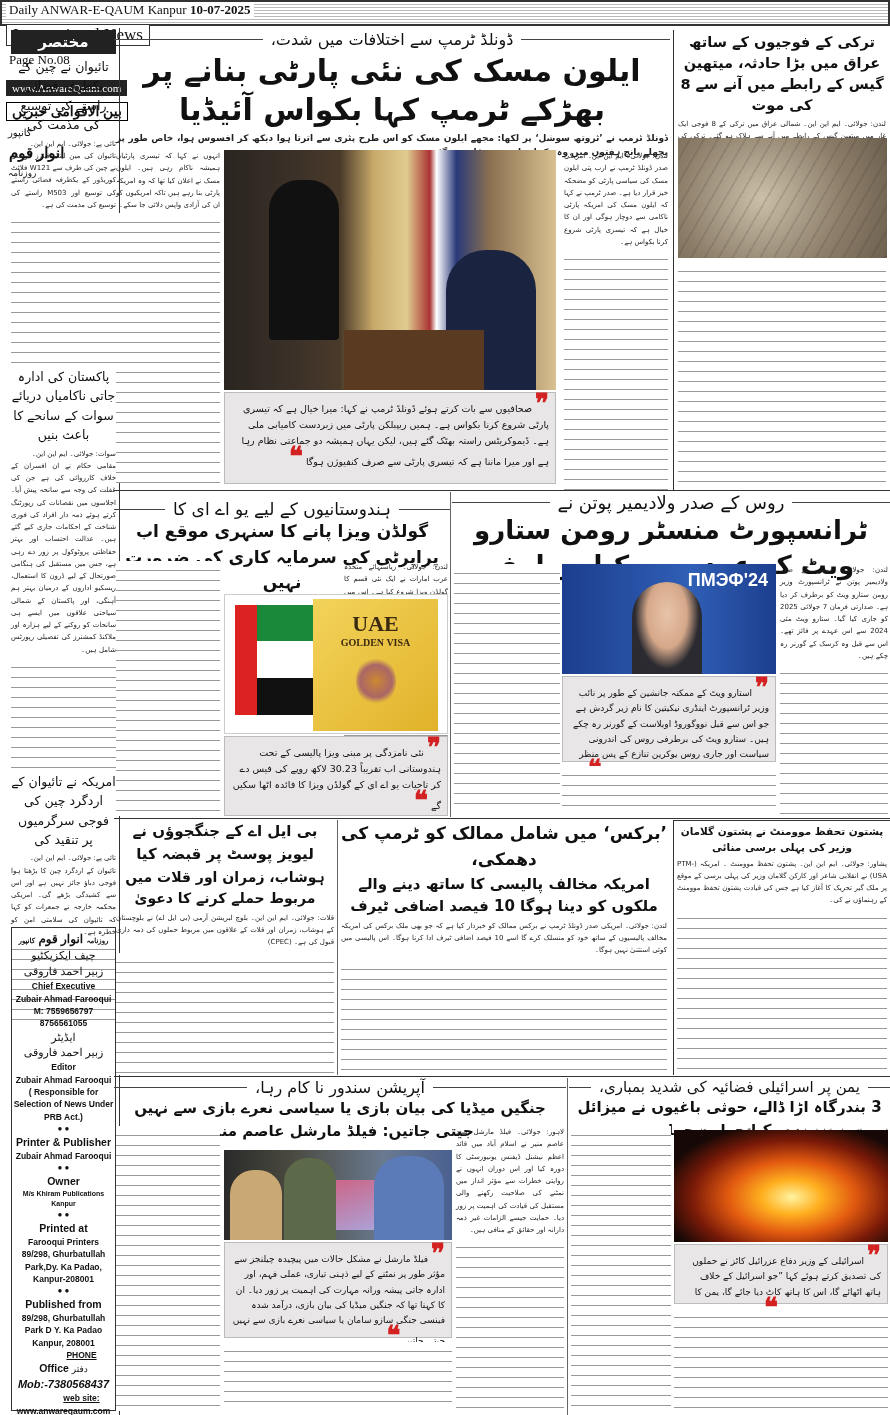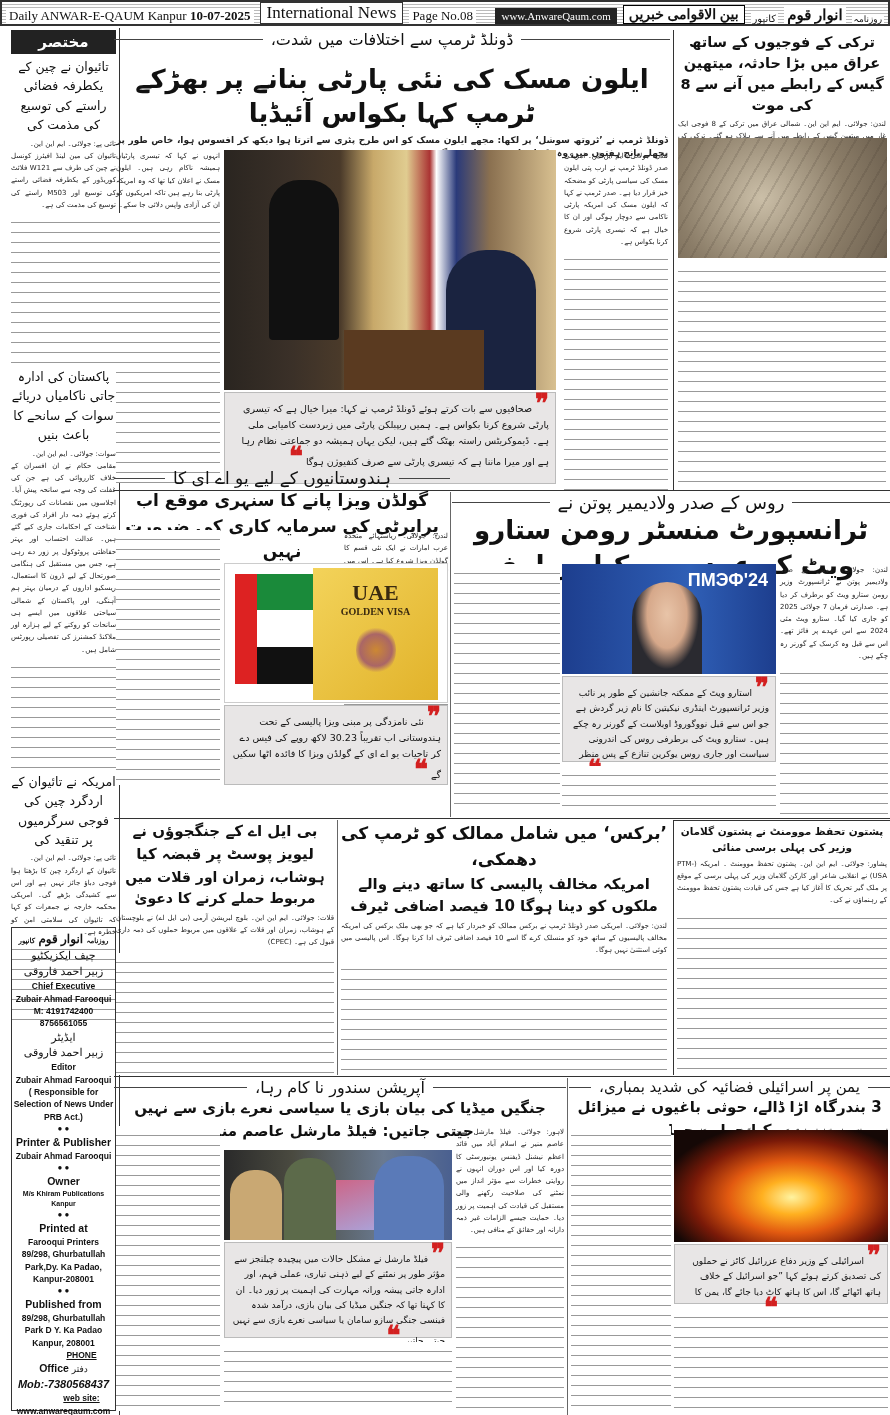--- a/index.html
+++ b/index.html
@@ -1,17 +1,17 @@
 <!DOCTYPE html>
 <html><head>
 <meta charset="utf-8">
 <style>
   * { box-sizing: border-box; margin: 0; padding: 0; }
   body { width: 890px; height: 1415px; background: #fff; font-family: "DejaVu Sans", sans-serif; position: relative; overflow: hidden; color: #111; }
-  .masthead { position: absolute; left: 0; top: 0; width: 890px; height: 26px; background: repeating-linear-gradient(#fff 0, #fff 2px, #bbb 2px, #bbb 3px); border: 2px solid #333; display: flex; align-items: flex-end; padding: 0 4px; gap: 6px; font-family: "Liberation Serif", serif; }
+  .masthead { position: absolute; left: 0; top: 0; width: 890px; height: 26px; background: repeating-linear-gradient(#fff 0, #fff 2px, #bbb 2px, #bbb 3px); border: 2px solid #333; display: flex; align-items: flex-start; padding: 0 4px; gap: 6px; font-family: "Liberation Serif", serif; flex-direction: column; }
   .mh-daily { font-size: 13px; background: #fff; padding: 0 3px; }
   .mh-daily b { font-weight: bold; }
   .mh-section { font-size: 17px; border: 1px solid #333; background: #fff; padding: 0 6px; }
   .mh-page { font-size: 13px; background: #fff; padding: 0 3px; }
   .mh-web { font-size: 11px; background: #222; color: #fff; padding: 2px 6px; }
   .mh-urdu-sec { font-size: 14px; font-weight: bold; border: 1px solid #000; background: #fff; padding: 0 5px; direction: rtl; }
   .mh-city { font-size: 10px; background: #fff; padding: 0 2px; }
   .mh-urdu-title { font-size: 15px; font-weight: bold; background: #fff; padding: 0 3px; direction: rtl; }
   .mh-rozana { font-size: 9px; background: #fff; padding: 0 2px; }
 
@@ -73,21 +73,21 @@
     <div class="body-text">تائیوان کے اردگرد چین کا بڑھتا ہوا فوجی دباؤ جائز نہیں ہے اور اس سے کشیدگی بڑھے گی۔ امریکی محکمہ خارجہ نے جمعرات کو کہا کہ تائیوان کی سلامتی امن کو خطرہ ہے۔</div>
     <div class="filler" style="height:80px;margin-top:2px"></div>
   </div>
 
   <div class="imprint" style="position:absolute;left:3px;right:3px;top:895px;bottom:4px">
     <div class="u" style="font-weight:bold;font-size:12px"><span style="font-size:7px">روزنامہ</span> <span>انوار قوم</span> <span style="font-size:7px">کانپور</span></div>
     <div class="u">چیف ایکزیکٹیو</div>
     <div class="u">زبیر احمد فاروقی</div>
     <div>Chief Executive</div>
     <div>Zubair Ahmad Farooqui</div>
-    <div><span>M:</span> <span>4191742400</span><br><span>8756561055</span></div>
+    <div><span>M:</span> <span>7559656797</span><br><span>8756561055</span></div>
     <div class="u">ایڈیٹر</div>
     <div class="u">زبیر احمد فاروقی</div>
     <div>Editor</div>
     <div>Zubair Ahmad Farooqui</div>
     <div>( Responsible for Selection of News Under PRB Act.)</div>
     <div class="dots">● ●</div>
     <div class="big">Printer &amp; Publisher</div>
     <div>Zubair Ahmad Farooqui</div>
     <div class="dots">● ●</div>
     <div class="big">Owner</div>
@@ -106,21 +106,21 @@
     <div class="ul">web site:</div>
     <div>www.anwareqaum.com</div>
 
   </div>
 </div>
 
 <div class="col" style="left:114px;top:30px;width:556px;height:460px">
   <div class="kicker">
       <span>ڈونلڈ ٹرمپ سے اختلافات میں شدت،</span>
     </div>
-  <div class="headline" style="font-size:26px;line-height:1.3;margin-top:14px">ایلون مسک کی نئی پارٹی بنانے پر بھڑکے ٹرمپ کہا بکواس آئیڈیا</div>
+  <div class="headline" style="font-size:30px;line-height:1.3;margin-top:2px">ایلون مسک کی نئی پارٹی بنانے پر بھڑکے ٹرمپ کہا بکواس آئیڈیا</div>
   <div class="body-text" style="font-size:9px;font-weight:bold;margin:3px 2px;line-height:1.5">ڈونلڈ ٹرمپ نے ’ٹروتھ سوشل‘ پر لکھا: مجھے ایلون مسک کو اس طرح پٹری سے اترتا ہوا دیکھ کر افسوس ہوا، خاص طور پر پچھلے پانچ ہفتوں میں وہ مکمل طور پر بےقابو ہو گئے ہیں</div>
   <div class="body-text" style="position:absolute;left:2px;top:120px;width:104px;height:335px">
     <span>انہوں نے کہا کہ تیسری پارٹیاں ہمیشہ ناکام رہی ہیں۔ ایلون مسک نے اعلان کیا تھا کہ وہ امریکہ پارٹی بنا رہے ہیں تاکہ امریکیوں کو ان کی آزادی واپس دلائی جا سکے۔</span>
     <div class="filler" style="height:270px;margin-top:2px"></div>
   </div>
   <div class="body-text" style="position:absolute;right:2px;top:120px;width:104px;height:335px">
     <span>لندن: جولائی۔ ایم این این۔ امریکی صدر ڈونلڈ ٹرمپ نے ارب پتی ایلون مسک کی سیاسی پارٹی کو مضحکہ خیز قرار دیا ہے۔ صدر ٹرمپ نے کہا کہ ایلون مسک کی امریکہ پارٹی ناکامی سے دوچار ہوگی اور ان کا خیال ہے کہ تیسری پارٹی شروع کرنا بکواس ہے۔</span>
     <div class="filler" style="height:260px;margin-top:2px"></div>
   </div>
   <div class="photo" style="left:110px;top:120px;width:332px;height:240px;background:linear-gradient(90deg,#2a2520 0,#3a3028 20%,#4a3a2a 35%,#c8a96a 45%,#e0cc90 55%,#a33 62%,#fff 64%,#2a3a7a 70%,#8a7050 80%,#d8c090 100%)">
@@ -139,21 +139,21 @@
   <div class="headline" style="font-size:14.5px;line-height:1.45;padding:2px 4px">ترکی کے فوجیوں کے ساتھ عراق میں بڑا حادثہ، میتھین گیس کے رابطے میں آنے سے 8 کی موت</div>
   <div class="body-text" style="padding:0 4px">لندن: جولائی۔ ایم این این۔ شمالی عراق میں ترکی کے 8 فوجی ایک غار میں میتھین گیس کے رابطے میں آنے سے ہلاک ہو گئے۔ ترکی کی وزارت دفاع نے اطلاع دی کہ ایک فوجی جو 2022 میں مارا گیا تھا اس کی باقیات تلاش کی جا رہی تھیں۔</div>
   <div class="photo" style="left:4px;top:108px;width:209px;height:120px;background:radial-gradient(circle at 40% 50%,#cbbfa8,#8b7d68 60%,#6d604f)">
     <div style="position:absolute;inset:0;background:repeating-linear-gradient(120deg,transparent 0,transparent 10px,rgba(60,50,40,.15) 10px,rgba(60,50,40,.15) 12px)"></div>
   </div>
   <div class="body-text filler" style="position:absolute;left:4px;right:4px;top:232px;height:225px"></div>
 </div>
 
 <div class="hr" style="left:114px;top:490px;width:776px"></div>
 
-<div class="col" style="left:114px;top:468px;width:336px;height:325px">
+<div class="col" style="left:114px;top:499px;width:336px;height:325px">
   <div class="kicker" style="font-size:17px">
       <span>ہندوستانیوں کے لیے یو اے ای کا</span>
     </div>
   <div class="headline" style="font-size:17px;line-height:1.5">گولڈن ویزا پانے کا سنہری موقع اب پراپرٹی کی سرمایہ کاری کی ضرورت نہیں</div>
   <div class="body-text" style="position:absolute;right:2px;top:62px;width:104px;height:255px">
     <span>لندن: جولائی۔ ریاستہائے متحدہ عرب امارات نے ایک نئی قسم کا گولڈن ویزا شروع کیا ہے۔ اس میں کچھ شرائط ہیں جو حق قیمت کم سے کم 66.4 کروڑ روپے ہونے کی شرط ختم کرتی ہیں۔ ہندوستانی اب تقریباً 30.23 لاکھ روپے کی فیس دے کر تاحیات گولڈن ویزا حاصل کر سکتے ہیں۔ Rayad Group</span>
     <div class="filler" style="height:190px;margin-top:2px"></div>
   </div>
   <div class="body-text filler" style="position:absolute;left:2px;top:62px;width:0;height:0"></div>
   <div class="photo" style="left:108px;top:90px;width:118px;height:0"></div>

